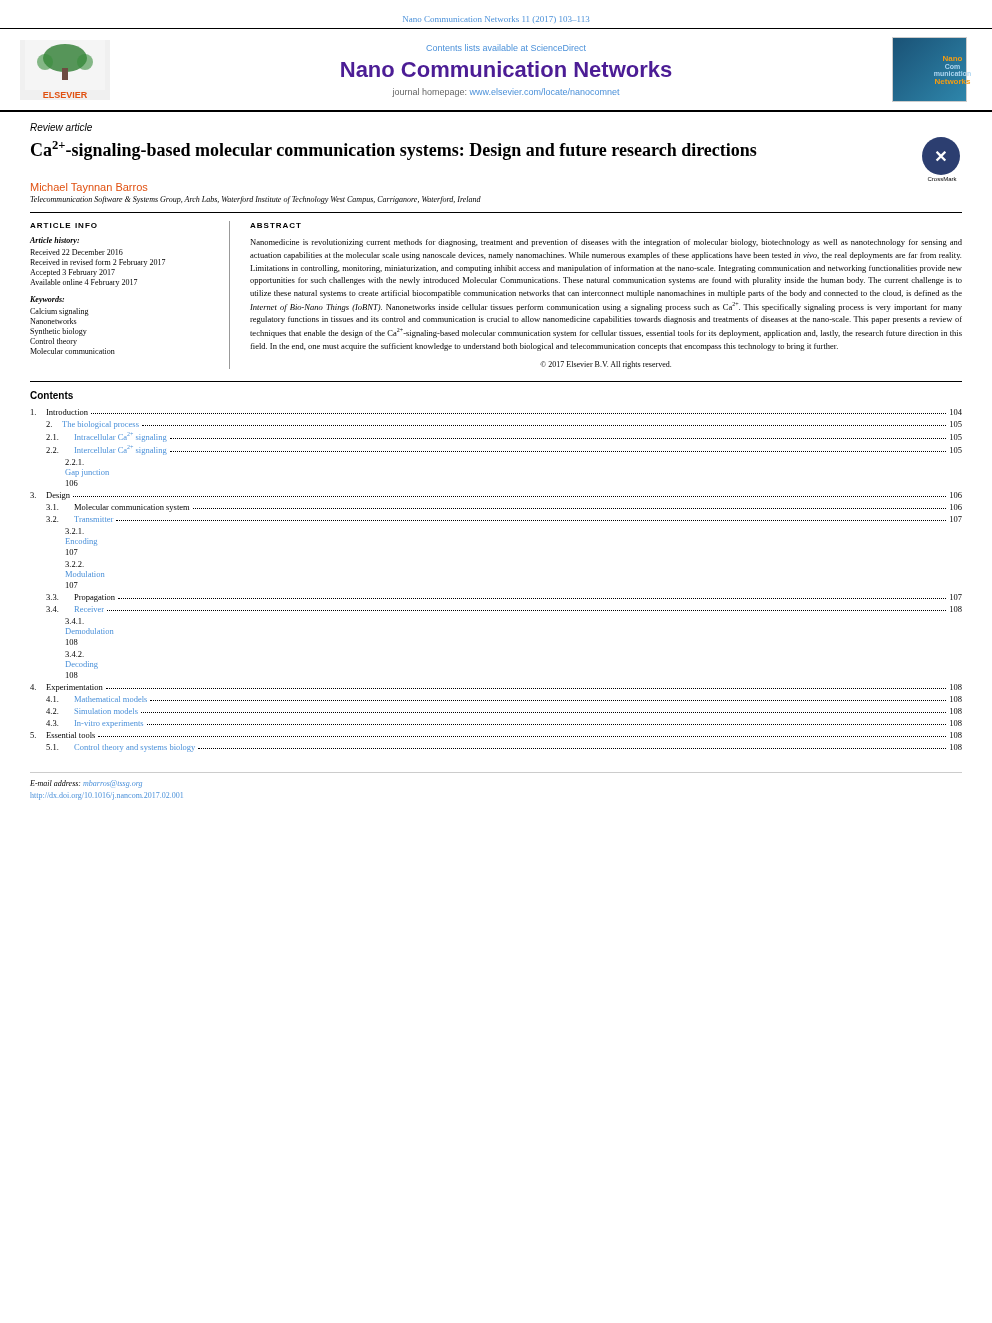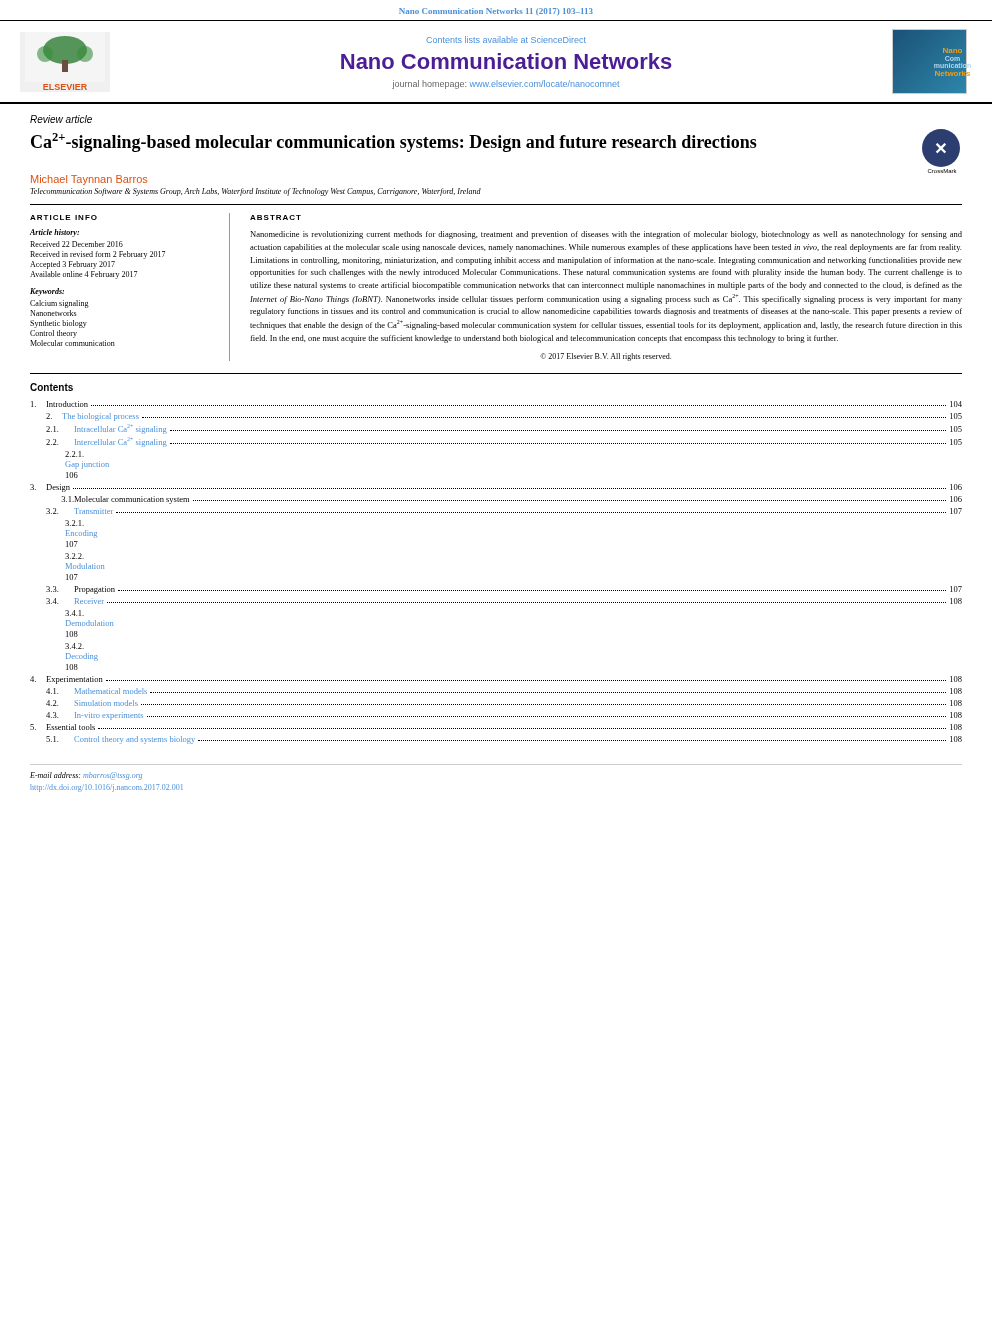--- a/index.html
+++ b/index.html
@@ -9,23 +9,22 @@
       width: 992px;
       min-height: 1323px;
       font-size: 10px;
       color: #000;
     }
 
     .journal-header-bar {
       text-align: center;
       color: #4a90d9;
       font-size: 9px;
-      padding: 6px 0 4px;
+      padding: 14px 0 4px;
       border-bottom: 1px solid #000;
-      font-weight: bold;
     }
 
     .journal-banner {
       display: flex;
       align-items: center;
       padding: 8px 20px;
       border-bottom: 2px solid #000;
     }
 
     .elsevier-logo {
@@ -456,21 +455,21 @@
     </div>
 
     <div class="toc-item">
       <span class="toc-number">3.</span>
       <span class="toc-title">Design</span>
       <span class="toc-dots"></span>
       <span class="toc-page">106</span>
     </div>
 
     <div class="toc-item toc-indent1">
-      <span class="toc-number" style="min-width:28px;text-align:right;">3.1.</span>
+      <span class="toc-number" style="min-width:28px;">3.1.</span>
       <span class="toc-title">Molecular communication system</span>
       <span class="toc-dots"></span>
       <span class="toc-page">106</span>
     </div>
 
     <div class="toc-item toc-indent1">
       <span class="toc-number" style="min-width:28px;">3.2.</span>
       <span class="toc-title blue">Transmitter</span>
       <span class="toc-dots"></span>
       <span class="toc-page">107</span>

